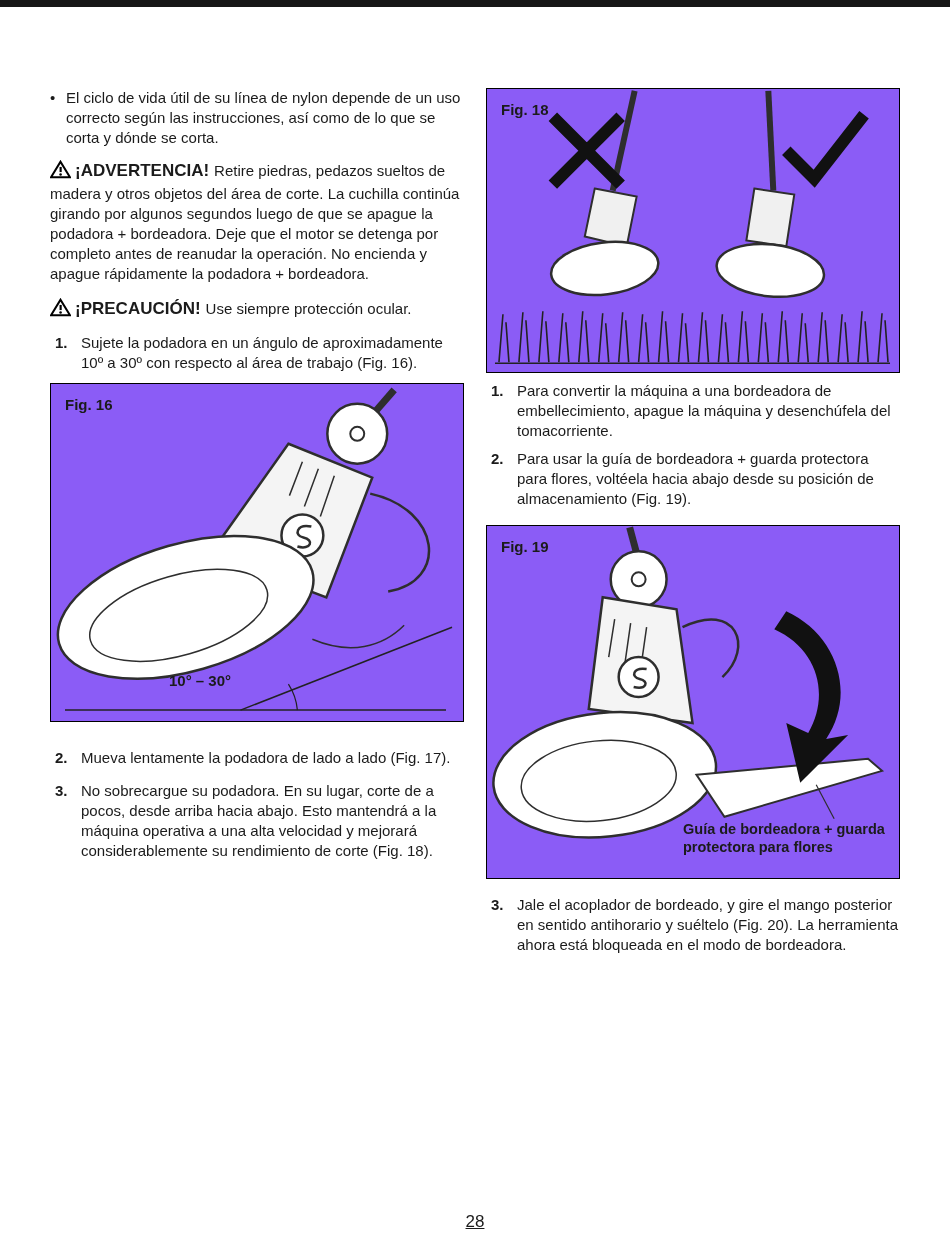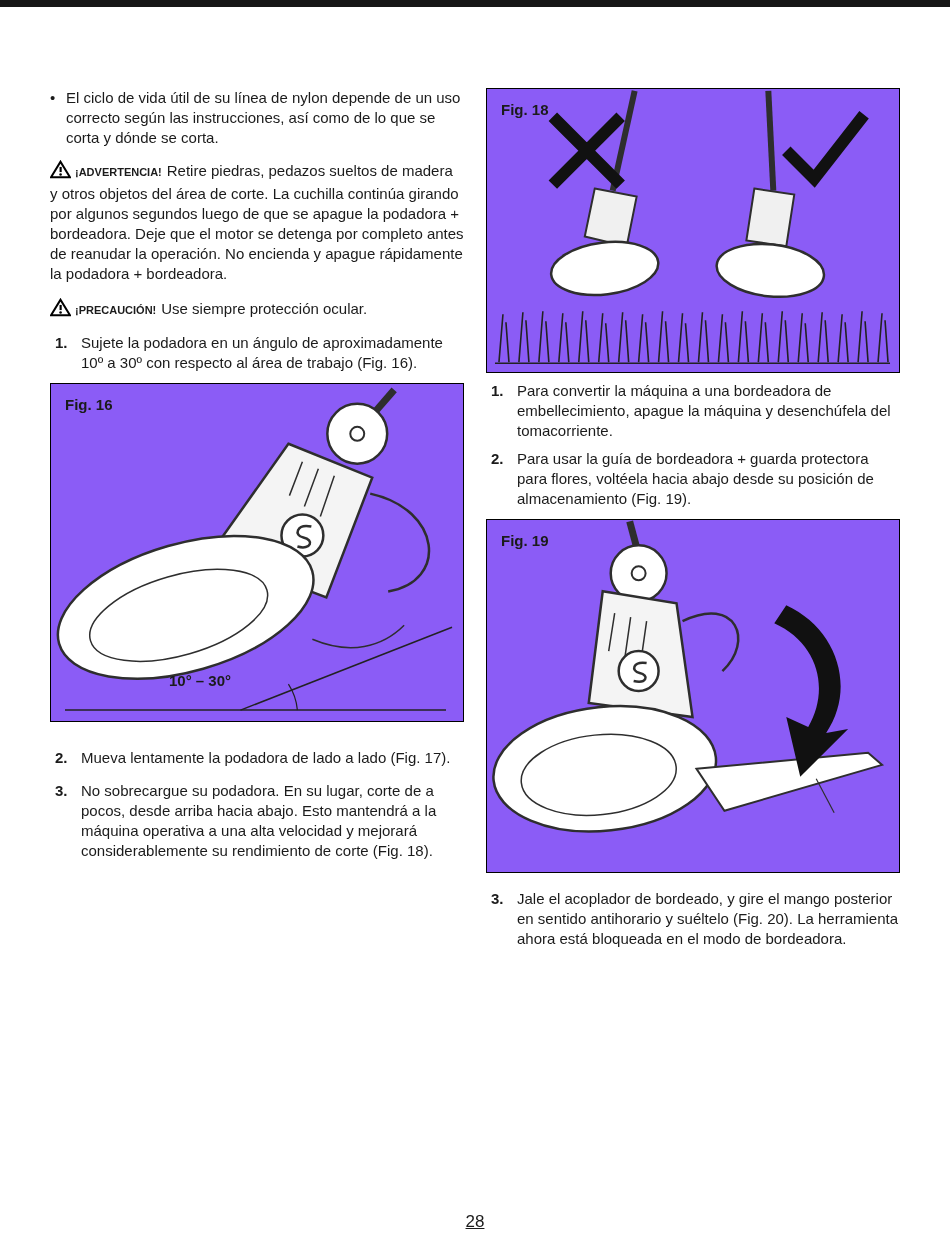--- a/index.html
+++ b/index.html
@@ -5,33 +5,33 @@
   html,body{margin:0;padding:0;background:#e8e8e8;}
   .page{width:950px;height:1248px;position:relative;margin:0 auto;background:#ffffff;
         font-family:"Liberation Sans",sans-serif;color:#1b1b1b;overflow:hidden;}
   .top-strip{position:absolute;top:0;left:0;width:100%;height:7px;background:#161616;}
   .cols{position:absolute;left:50px;top:88px;width:850px;display:flex;gap:22px;}
   .col{width:414px;}
   .para{margin:0;font-size:15px;line-height:1.33;}
   .bullet{display:flex;}
   .dot{width:16px;flex:none;}
   .warn{margin-top:12px;font-size:15px;line-height:1.34;}
-  .warn-label{font-weight:700;font-size:11px;margin-right:5px;}
+  .warn-label{font-weight:700;font-size:17px;margin-right:5px;}
   .warn-icon{display:inline-block;vertical-align:-3px;margin-right:4px;}
   .caution{margin-top:14px;}
   .step{display:flex;margin-top:11px;font-size:15px;line-height:1.33;}
   .step .num{width:26px;flex:none;font-weight:700;padding-left:5px;}
   .step .txt{flex:1;}
   .figure{position:relative;border:1.4px solid #000;background:#8b5cf6;}
   .figure svg.art{position:absolute;left:0;top:0;width:100%;height:100%;}
   .fig-label{position:absolute;top:12px;left:14px;font-weight:700;font-size:15px;z-index:2;}
   .fig16{height:337px;margin-top:10px;}
   .fig17{height:245px;margin-top:10px;}
   .fig18{height:283px;}
-  .fig19{height:352px;margin-top:10px;}
+  .fig19{height:352px;margin-top:16px;}
   .step-gap{margin-top:26px;}
   .angle-label{position:absolute;left:118px;top:288px;font-weight:700;font-size:15px;z-index:2;}
   .h2{font-size:23px;font-weight:700;margin:16px 0 4px;}
   .fig19-caption{position:absolute;left:196px;top:294px;width:212px;font-weight:700;
                  font-size:14.5px;line-height:1.28;z-index:2;}
   .footer{position:absolute;bottom:16px;left:0;width:100%;text-align:center;font-size:17px;text-decoration:underline;}
 </style>
 </head>
 <body>
 
@@ -130,20 +130,21 @@
         <span class="txt">Para convertir la máquina a una bordeadora de embellecimiento, apague la máquina y desenchúfela del tomacorriente.</span>
       </div>
 
       <div class="step" style="margin-top:8px">
         <span class="num">2.</span>
         <span class="txt">Para usar la guía de bordeadora + guarda protectora para flores, voltéela hacia abajo desde su posición de almacenamiento (Fig. 19).</span>
       </div>
 
       <div class="figure fig19">
         <span class="fig-label">Fig. 19</span>
+        <span class="fig19-caption">Guía de bordeadora + guarda protectora para flores</span>
         <svg class="art" viewBox="0 0 413 350">
           <line x1="143" y1="0" x2="150" y2="26" stroke="#2e2e2e" stroke-width="7"></line>
           <circle cx="152" cy="52" r="28" fill="#fff" stroke="#2e2e2e" stroke-width="2.5"></circle>
           <circle cx="152" cy="52" r="7" fill="#fff" stroke="#2e2e2e" stroke-width="2"></circle>
           <polygon points="116,70 190,82 206,196 102,182" fill="#f4f4f4" stroke="#2e2e2e" stroke-width="2.5"></polygon>
           <path d="M128,92 L122,130 M144,96 L138,138 M160,100 L154,142" stroke="#2e2e2e" stroke-width="1.5" fill="none"></path>
           <circle cx="152" cy="150" r="20" fill="#fff" stroke="#2e2e2e" stroke-width="2.5"></circle>
           <path d="M160,142 C146,140 144,150 153,152 C163,154 160,163 147,160" fill="none" stroke="#2e2e2e" stroke-width="2.5"></path>
           <path d="M196,100 C250,74 268,120 236,150" fill="none" stroke="#2e2e2e" stroke-width="2.5"></path>
           <ellipse cx="118" cy="248" rx="112" ry="62" fill="#fff" stroke="#2e2e2e" stroke-width="2.5" transform="rotate(-6 118 248)"></ellipse>

